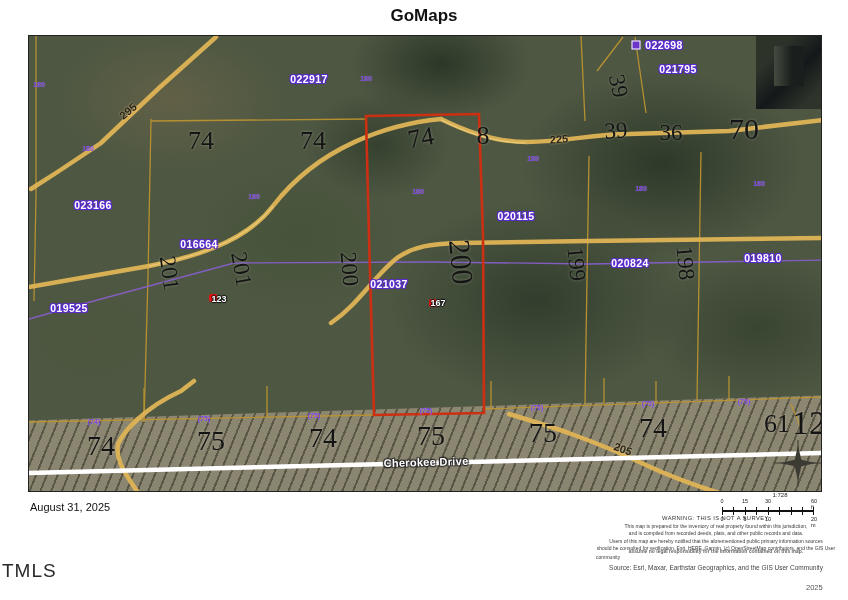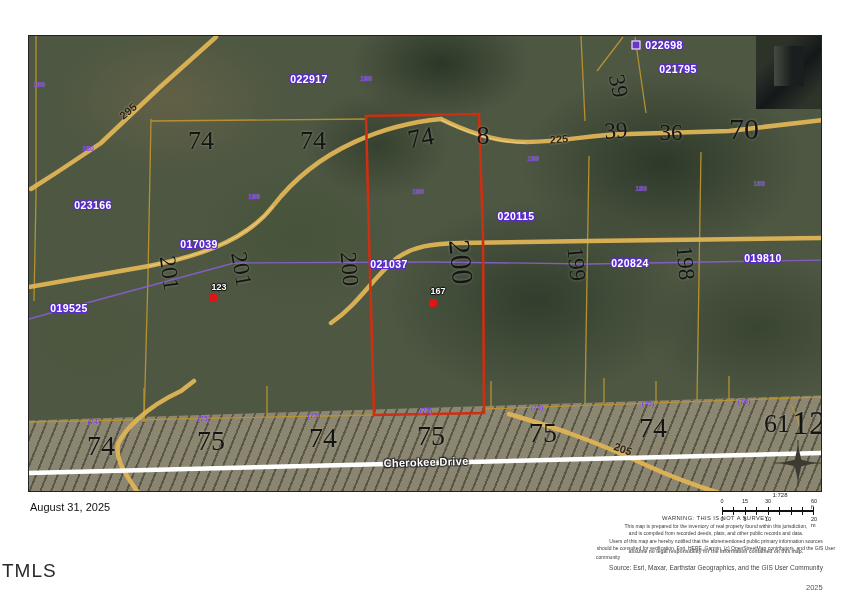--- a/index.html
+++ b/index.html
@@ -37,21 +37,21 @@
        text-shadow:-1px -1px 0 #5a2bd0,1px -1px 0 #5a2bd0,-1px 1px 0 #5a2bd0,
                     1px 1px 0 #5a2bd0,0 0 2px #5a2bd0;}
   .lot{font-family:"Liberation Serif",serif;font-size:26px;color:#141414;
        text-shadow:0 0 3px rgba(235,235,220,.35);}
   .roadlbl{font-size:11px;font-weight:bold;color:#2b2418;
        text-shadow:0 0 2px rgba(240,220,160,.8);}
   .roadlbl.white{color:#fff;font-size:11px;letter-spacing:.3px;
        text-shadow:-1px -1px 1px #222,1px -1px 1px #222,-1px 1px 1px #222,1px 1px 1px #222;}
   .tiny{font-size:7px;font-weight:bold;color:#7b3fe0;text-shadow:0 0 1px rgba(230,230,255,.5);}
   .mark-label{font-size:9px;font-weight:bold;color:#fff;
-       text-shadow:-1px 0 1px #111,1px 0 1px #111,0 -1px 1px #111,0 1px 1px #111;}
+       text-shadow:-1px 0 1px #111,1px 0 1px #111,0 -1px 1px #111,0 1px 1px #111;margin-top:12px;}
   .dot{position:absolute;width:8px;height:8px;background:#e11414;border-radius:2px;
        transform:translate(-50%,-50%);}
   .flag-icon{position:absolute;width:7px;height:7px;background:#6a35c8;border:1px solid #fff;
        transform:translate(-50%,-50%);}
   
   .date{position:absolute;left:30px;top:501px;font-size:11px;color:#111;}
   .tmls{position:absolute;left:2px;top:560px;font-size:19px;color:#2a2a2a;letter-spacing:1px;}
   .year{position:absolute;left:806px;top:583px;font-size:7.5px;color:#555;}
   .scale{position:absolute;left:700px;top:492px;width:130px;color:#222;}
   .scale .ratio{text-align:center;font-size:6px;margin-left:30px;}
@@ -67,20 +67,21 @@
   .garble span{position:absolute;left:0;right:0;}
   .garble .g2{top:2.5px;font-weight:bold;opacity:.8;}
   .disc .comm{text-align:left;margin-left:16px;}
   .disc .src{font-size:6.5px;color:#444;margin-top:1px;}
 </style>
 </head>
 <body>
 
 <div class="page">
 
+  <div class="title">GoMaps</div>
 
   <div class="map">
     <div class="band"></div>
     <div class="building"></div>
 
     <svg class="lines" width="794" height="457" viewBox="0 0 794 457">
 
       <g stroke="#bb9430" stroke-width="1.3" fill="none" opacity="0.95">
         <path d="M0,386 L345,379 M455,373 L794,361"></path>
         <path d="M122,83 L119,240 L115,386"></path>
@@ -119,23 +120,23 @@
       </g>
     </svg>
 
     <div class="labels">
       <span class="flag-icon" style="left:607px;top:9px"></span>
       <div>
           <span class="pid" style="left: 635px; top: 9px; transform: translate(-50%, -50%);">022698</span>
           <span class="pid" style="left: 649px; top: 33px; transform: translate(-50%, -50%);">021795</span>
           <span class="pid" style="left: 280px; top: 43px; transform: translate(-50%, -50%);">022917</span>
           <span class="pid" style="left: 64px; top: 169px; transform: translate(-50%, -50%);">023166</span>
-          <span class="pid" style="left: 170px; top: 208px; transform: translate(-50%, -50%);">017039</span>
+          <span class="pid" style="left: 170px; top: 208px; transform: translate(-50%, -50%);">016664</span>
           <span class="pid" style="left: 40px; top: 272px; transform: translate(-50%, -50%);">019525</span>
-          <span class="pid" style="left: 360px; top: 228px; transform: translate(-50%, -50%);">021037</span>
+          <span class="pid" style="left: 360px; top: 248px; transform: translate(-50%, -50%);">021037</span>
           <span class="pid" style="left: 487px; top: 180px; transform: translate(-50%, -50%);">020115</span>
           <span class="pid" style="left: 601px; top: 227px; transform: translate(-50%, -50%);">020824</span>
           <span class="pid" style="left: 734px; top: 222px; transform: translate(-50%, -50%);">019810</span>
         </div>
       <div>
           <span class="lot" style="left: 172px; top: 105px; transform: translate(-50%, -50%); font-size: 26px;">74</span>
           <span class="lot" style="left: 284px; top: 105px; transform: translate(-50%, -50%); font-size: 26px;">74</span>
           <span class="lot" style="left: 392px; top: 102px; transform: translate(-50%, -50%) rotate(-10deg); font-size: 26px;">74</span>
           <span class="lot" style="left: 454px; top: 100px; transform: translate(-50%, -50%); font-size: 26px;">8</span>
           <span class="lot" style="left: 589px; top: 50px; transform: translate(-50%, -50%) rotate(78deg); font-size: 23px;">39</span>

